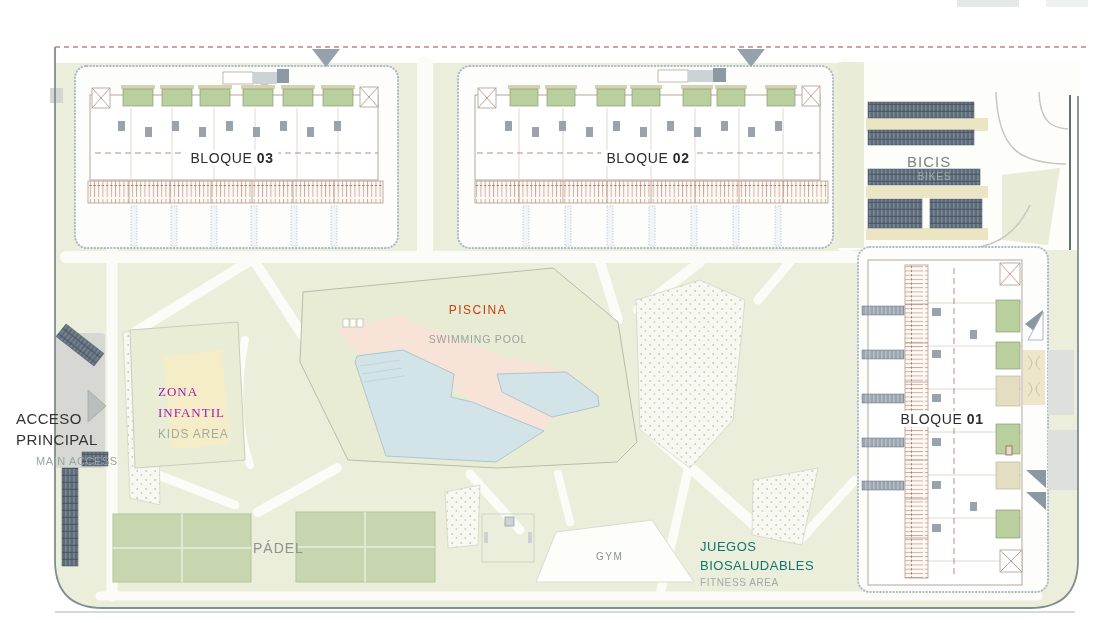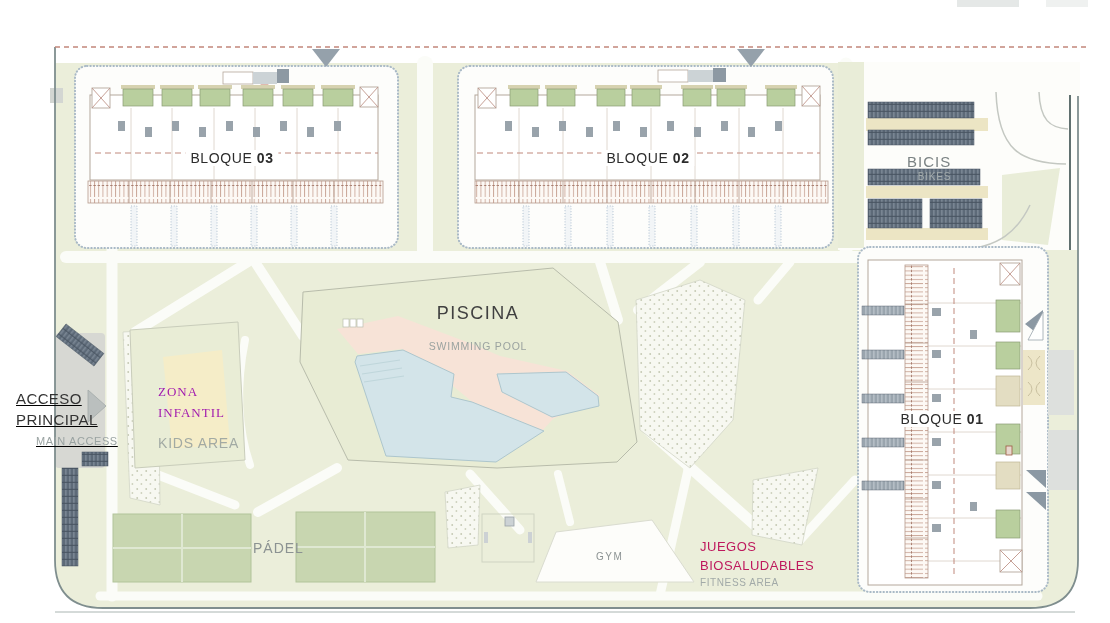--- a/index.html
+++ b/index.html
@@ -339,46 +339,46 @@
     <rect x="957" y="0" width="62" height="7" fill="#cfd6d4"></rect>
     <rect x="1046" y="0" width="42" height="7" fill="#e2e7e5"></rect>
   </g>
 </svg>
 
 <div class="lbl bloque" style="left:232px;top:158px;"><span>BLOQUE</span>&nbsp;<b>03</b></div>
 <div class="lbl bloque" style="left:648px;top:158px;"><span>BLOQUE</span>&nbsp;<b>02</b></div>
 <div class="lbl bloque" style="left:942px;top:419px;"><span>BLOQUE</span>&nbsp;<b>01</b></div>
 
 <div class="lbl center" style="left:478px;top:303px;">
-  <div style="font-size:18px;letter-spacing:1.5px;color:#404040;">PISCINA</div>
+  <div style="font-size:12px;letter-spacing:1.5px;color:#c2410c;">PISCINA</div>
   <div style="font-size:10.5px;letter-spacing:.8px;color:#9ba3a0;margin-top:16px;">SWIMMING POOL</div>
 </div>
 
 <div class="lbl" style="left:158px;top:381px;">
   <div style="font-size:13px;letter-spacing:1px;color:#a21caf;line-height:21px;font-family:Liberation Serif, serif;">
     <div>ZONA</div>
     <div>INFANTIL</div>
   </div>
-  <div style="font-size:14px;letter-spacing:.8px;color:#a2aaa4;margin-top:12px;text-align:center;">KIDS AREA</div>
-</div>
-
-<div class="lbl" style="left:16px;top:388px;text-decoration:underline;">
+  <div style="font-size:12px;letter-spacing:.8px;color:#a2aaa4;margin-top:4px;text-align:center;">KIDS AREA</div>
+</div>
+
+<div class="lbl" style="left:16px;top:408px;">
   <div style="font-size:15px;letter-spacing:.4px;color:#333333;line-height:21px;">
     <div>ACCESO</div>
     <div>PRINCIPAL</div>
   </div>
   <div style="font-size:11px;letter-spacing:.6px;color:#9aa3a2;margin-top:5px;margin-left:20px;">MAIN ACCESS</div>
 </div>
 
 <div class="lbl" style="left:253px;top:540px;font-size:14px;letter-spacing:1px;color:#8b9292;">PÁDEL</div>
 
 <div class="lbl" style="left:596px;top:551px;font-size:10px;letter-spacing:1.5px;color:#8b9292;">GYM</div>
 
 <div class="lbl" style="left:700px;top:537px;">
-  <div style="font-size:13px;letter-spacing:.5px;color:#be185d;line-height:19px;">
+  <div style="font-size:13px;letter-spacing:.5px;color:#0f766e;line-height:19px;">
     <div>JUEGOS</div>
     <div>BIOSALUDABLES</div>
   </div>
   <div style="font-size:10px;letter-spacing:.6px;color:#a2aaa8;margin-top:2px;">FITNESS AREA</div>
 </div>
 
 <div class="lbl" style="left:907px;top:143px;margin-top:10px;">
   <div style="font-size:15px;letter-spacing:1px;color:#7b8384;">BICIS</div>
   <div style="font-size:10px;letter-spacing:.8px;color:#a3abac;margin-top:1px;text-align:right;">BIKES</div>
 </div>

